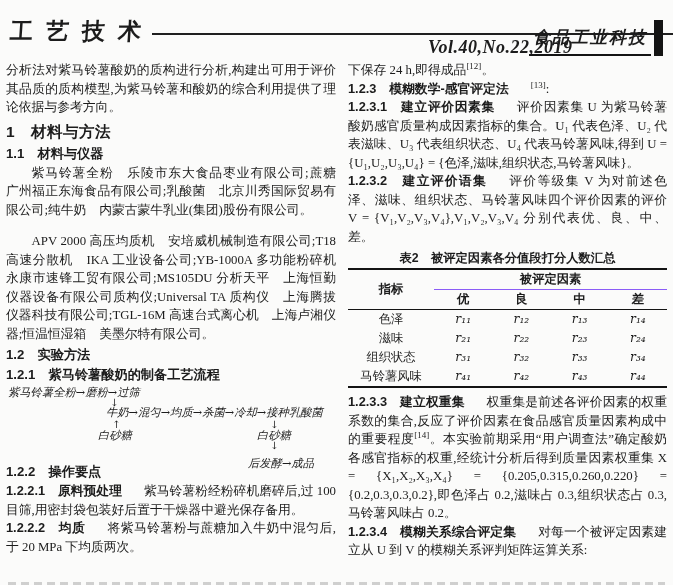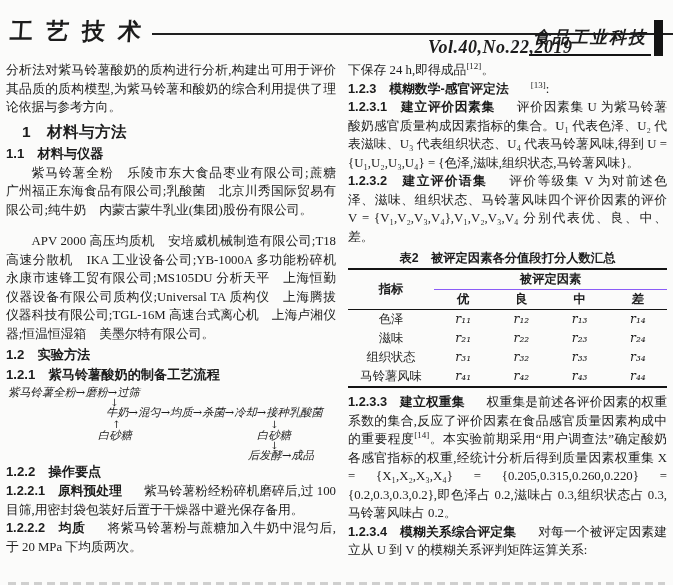--- a/index.html
+++ b/index.html
@@ -30,21 +30,21 @@
   
   .columns { position:absolute; top:61px; left:6px; right:6px; bottom:0; display:flex; }
   .col { text-align:justify; }
   .col-left  { width:330px; margin-right:12px; }
   .col-right { flex:1; }
   .col p { margin:0; font-size:12.8px; line-height:18.5px; }
   .indent { text-indent:2em; }
   .gap-top { margin-top:13px !important; }
   .h-big {
     font-family:"Liberation Sans",sans-serif; font-weight:bold;
-    font-size:15.5px; line-height:20px; margin:5px 16px 3px; letter-spacing:.5px;
+    font-size:15.5px; line-height:20px; margin:5px 0 3px; letter-spacing:.5px;
   }
   .h-mid {
     font-family:"Liberation Sans",sans-serif; font-weight:bold;
     font-size:13.2px; line-height:17px; margin:3px 0 2px;
   }
   .lead { font-family:"Liberation Sans",sans-serif; font-weight:bold; margin-right:22px; }
   .ref { font-size:9px; vertical-align:super; line-height:0; }
   
   .flowchart {
     position:relative; height:74px; margin:3px 0 2px;
@@ -53,21 +53,21 @@
   .fl { position:absolute; white-space:nowrap; line-height:11px; }
   .fl-arrow { font-style:normal; font-size:10px; }
   .fl-l1 { left:2px;  top:1px; }
   .fl-a1 { left:104px; top:11px; }
   .fl-l2 { left:100px; top:21px; }
   .fl-au { left:106px; top:33px; }
   .fl-sl { left:92px;  top:44px; }
   .fl-a2 { left:264px; top:33px; }
   .fl-sr { left:251px; top:44px; }
   .fl-a3 { left:264px; top:54px; }
-  .fl-l3 { left:242px; top:64px; }
+  .fl-l3 { left:242px; top:72px; }
   
   .tablewrap { margin:4px 0 5px; }
   .tcap-cn {
     text-align:center; font-family:"Liberation Sans",sans-serif;
     font-weight:bold; font-size:12.3px; line-height:16px; margin:4px 0 2px;
   }
   .tcap-en { text-align:center; font-weight:bold; font-size:11.5px; line-height:15px; margin-bottom:4px; }
   table.t2 {
     width:100%; border-collapse:collapse;
     border-top:2px solid #141414; border-bottom:2px solid #141414;

